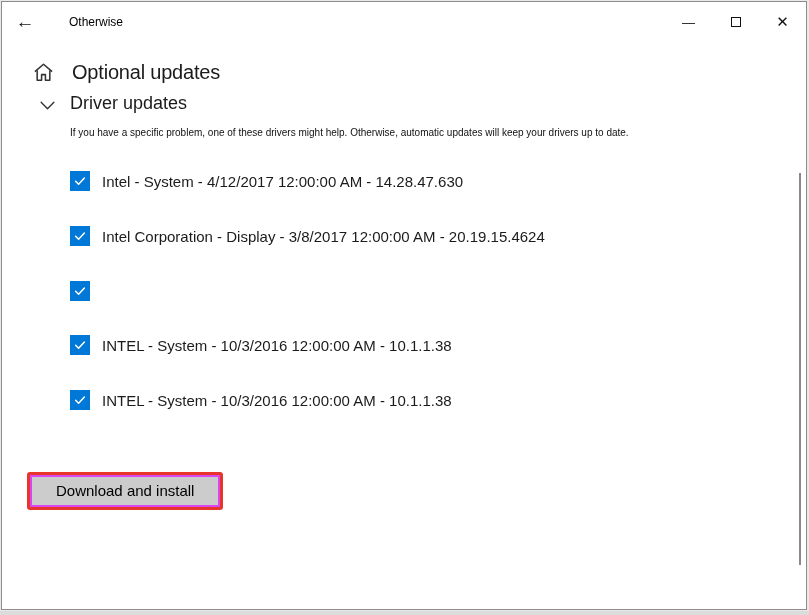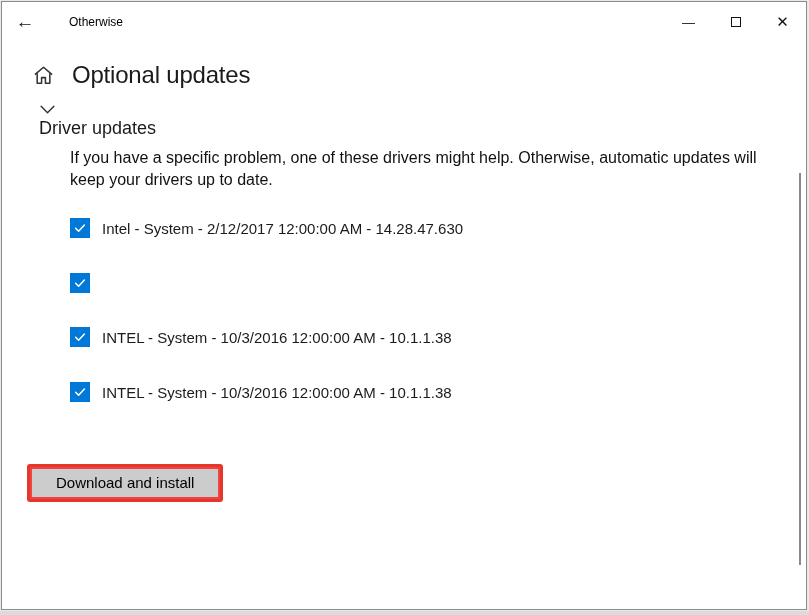--- a/index.html
+++ b/index.html
@@ -43,36 +43,35 @@
     width: 10px; height: 10px;
     border: 1px solid #111; display: inline-block;
   }
   
   .page-header {
     display: flex; align-items: center;
     margin: 19px 0 0 30px;
   }
   .home-icon { width: 23px; height: 23px; margin-right: 17px; }
   .page-title {
-    font-size: 24px; font-weight: 400; color: #1b1b1b;
+    font-size: 20px; font-weight: 400; color: #1b1b1b;
     letter-spacing: -0.2px;
   }
   
   .section-header {
-    display: flex; align-items: flex-start;
+    display: flex; align-items: flex-end;
     margin: 9px 0 0 37px;
     cursor: pointer;
-    flex-direction: column;
   }
   .chevron-icon { width: 17px; height: 17px; margin-right: 14px; margin-top: 3px; }
   .section-title { font-size: 18px; font-weight: 400; color: #1b1b1b; }
   
   .section-desc {
     margin: 8px 22px 0 68px;
-    font-size: 16px; line-height: 22px; color: #111;
+    font-size: 10px; line-height: 22px; color: #111;
     max-width: 722px;
   }
   
   .update-list { margin-top: 27px; }
   .update-row {
     display: flex; align-items: flex-start;
     padding-left: 68px;
     margin-bottom: 34px;
     cursor: pointer;
   }
@@ -95,21 +94,21 @@
   .annotation-box {
     display: inline-block;
     margin: 27px 0 0 25px;
     border: 3px solid #e8352c;
     border-radius: 3px;
     padding: 0px;
   }
   .download-btn {
     display: block;
     background: #cccccc;
-    border: 2px solid #ef4444;
+    border: 2px solid #d946ef;
     padding: 5px 24px 6px 24px;
     font-size: 15px; color: #000;
     font-family: "Liberation Sans", "DejaVu Sans", sans-serif;
     cursor: pointer;
   }
   
   .scrollbar-thumb {
     position: absolute;
     right: 5px; top: 171px;
     width: 2px; height: 392px;
@@ -168,23 +167,31 @@
 
   
   <div class="update-list">
 
       <div class="update-row">
         <span class="checkbox">
           <svg viewBox="0 0 16 16">
             <path d="M3 8.3 L6.4 11.8 L13 4.6" fill="none" stroke="#ffffff" stroke-width="1.7" stroke-linecap="round" stroke-linejoin="round"></path>
           </svg>
         </span>
-        <span class="update-label">Intel - System - 2/12/2017 12:00:00 AM - 14.28.47.630</span>
-      </div>
-
+        <span class="update-label">Intel - System - 4/12/2017 12:00:00 AM - 14.28.47.630</span>
+      </div>
+
+      <div class="update-row">
+        <span class="checkbox">
+          <svg viewBox="0 0 16 16">
+            <path d="M3 8.3 L6.4 11.8 L13 4.6" fill="none" stroke="#ffffff" stroke-width="1.7" stroke-linecap="round" stroke-linejoin="round"></path>
+          </svg>
+        </span>
+        <span class="update-label">Intel Corporation - Display - 3/8/2017 12:00:00 AM - 20.19.15.4624</span>
+      </div>
 
 
       <div class="update-row">
         <span class="checkbox">
           <svg viewBox="0 0 16 16">
             <path d="M3 8.3 L6.4 11.8 L13 4.6" fill="none" stroke="#ffffff" stroke-width="1.7" stroke-linecap="round" stroke-linejoin="round"></path>
           </svg>
         </span>
       </div>
 

